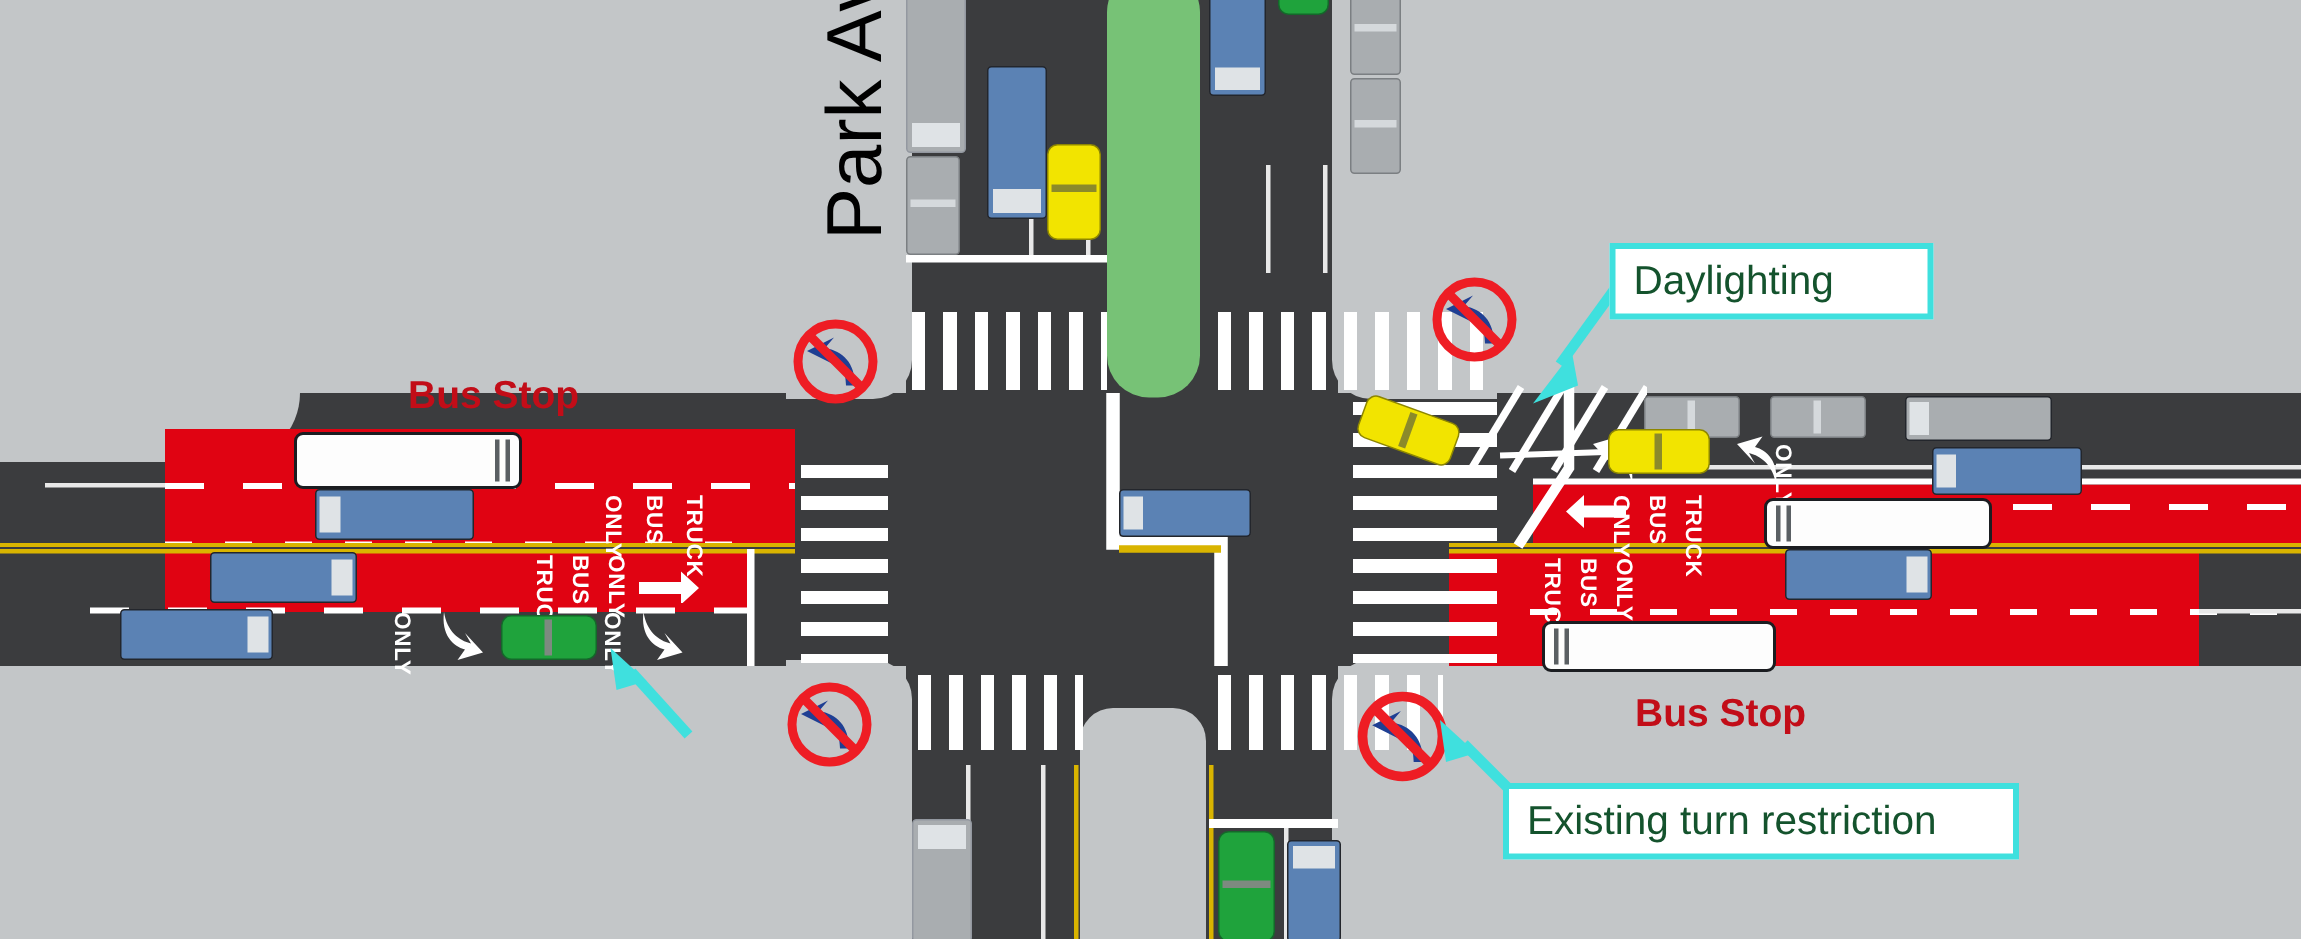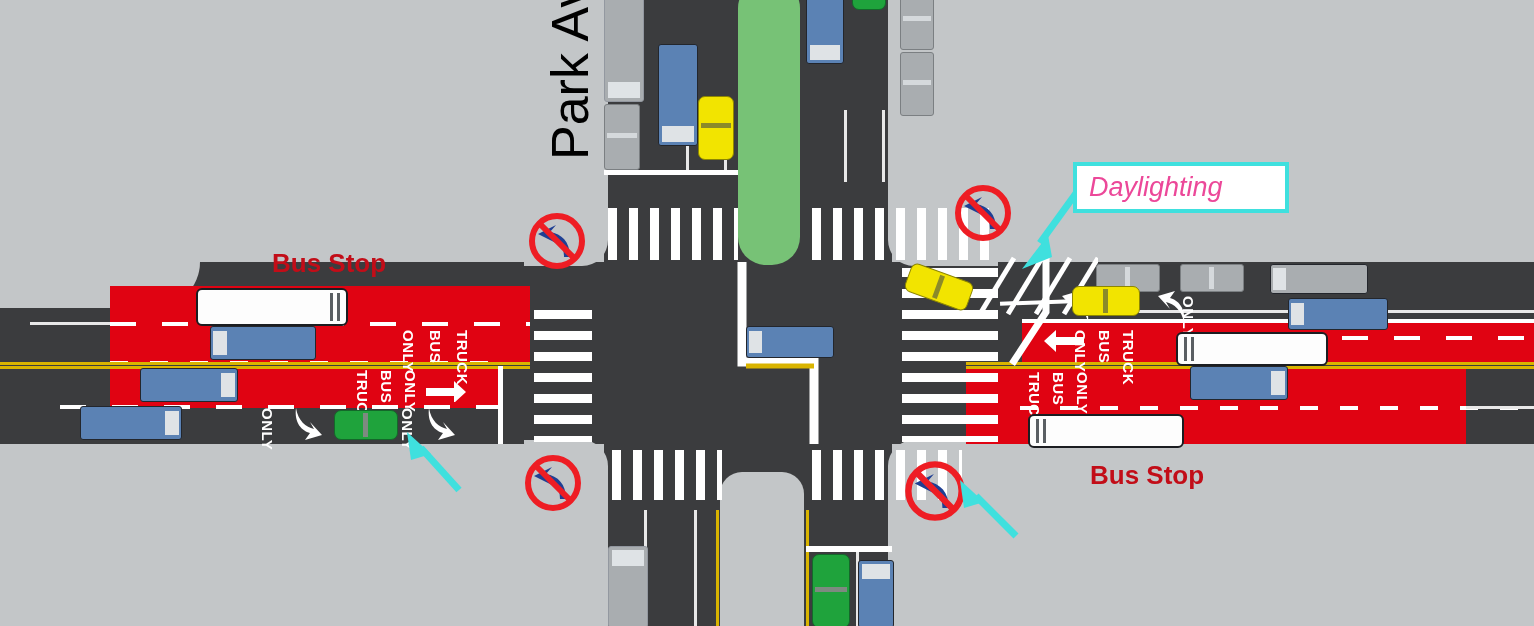--- a/index.html
+++ b/index.html
@@ -64,23 +64,22 @@
   .pv{
     position:absolute;color:#fff;font-weight:bold;
     font-family:"Liberation Sans", sans-serif;
     letter-spacing:.5px;line-height:1;white-space:nowrap;
   }
   .pv.rot-cw{transform:rotate(90deg);transform-origin:left top;}
 
   
   .callout{
     position:absolute;background:#ffffff;border:4px solid #3fe0de;
-    padding:6px 12px;color:#ec4899;font-size:27px;line-height:1.15;
+    padding:6px 12px;color:#14532d;font-size:27px;line-height:1.15;
     white-space:pre-line;
-    font-style:italic;
   }
   .busstop-lbl{
     position:absolute;color:#c20d18;font-size:26px;font-weight:bold;white-space:nowrap;
   }
   .street-lbl{
     position:absolute;color:#000;font-size:52px;white-space:nowrap;
     transform:rotate(-90deg);transform-origin:left top;
   }
 
   
@@ -360,14 +359,15 @@
   </svg>
 
   <svg class="leader" style="left:930px;top:470px;" width="100" height="80" viewBox="0 0 100 80">
     <path d="M86 66 L46 26" stroke="#3fe0de" stroke-width="7" fill="none"></path>
     <path d="M30 10 L54 32 L34 38 z" fill="#3fe0de"></path>
   </svg>
 
   <div class="callout" style="left:1073px;top:162px;width:184px;">Daylighting</div>
 
 
+  <div class="callout" style="left:1002px;top:522px;width:312px;">Existing turn restriction</div>
 
 </div>
 
 </body></html>

